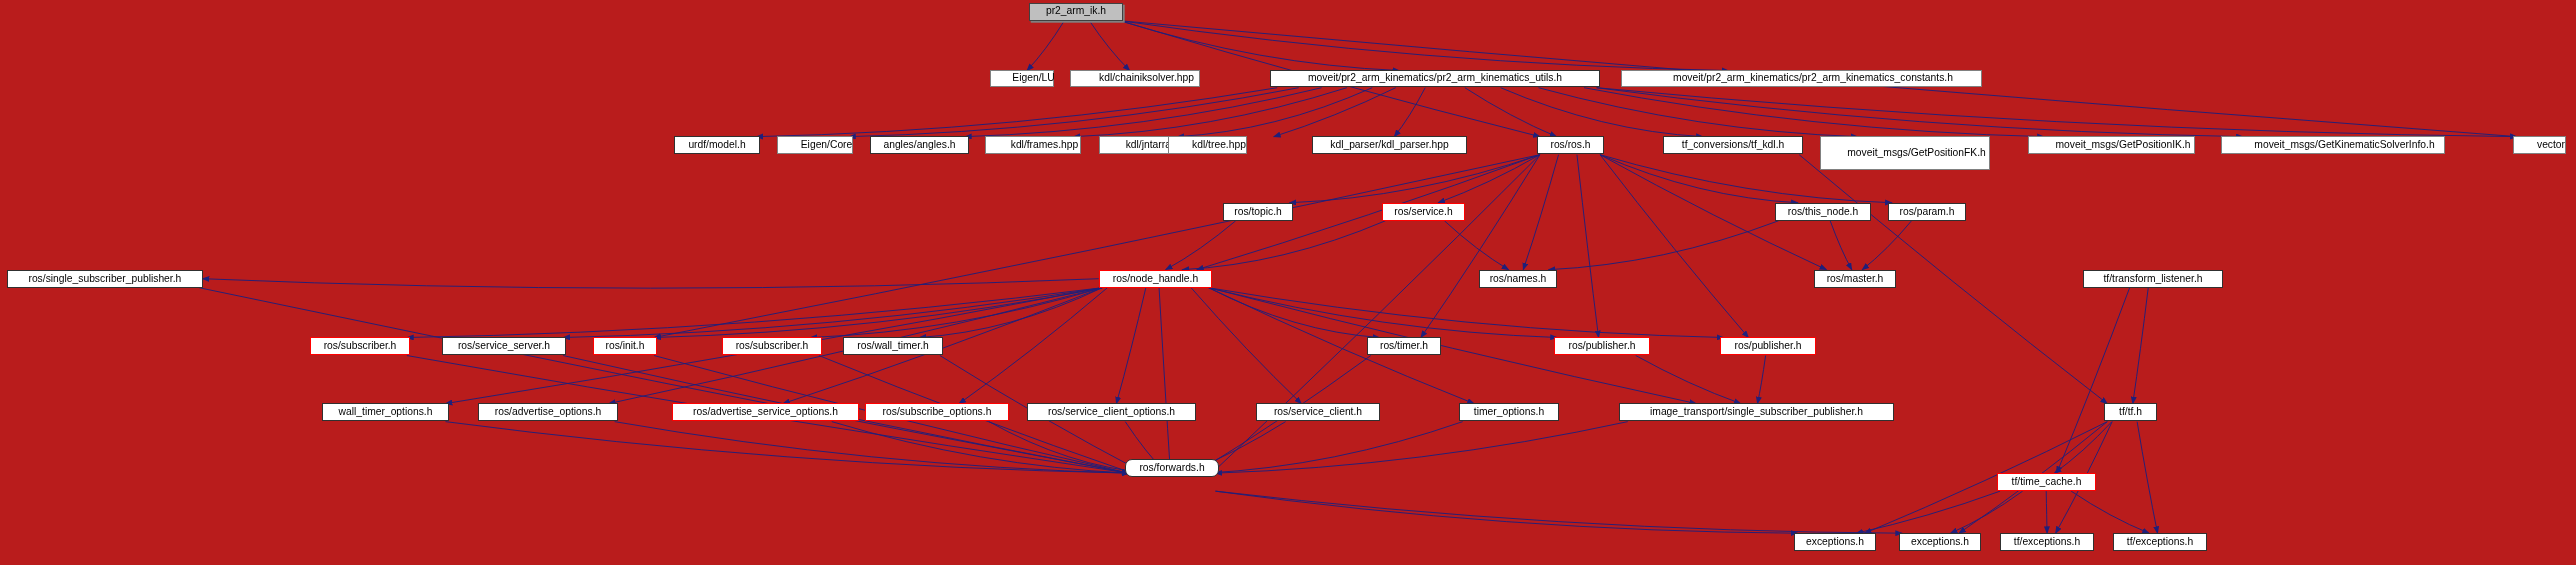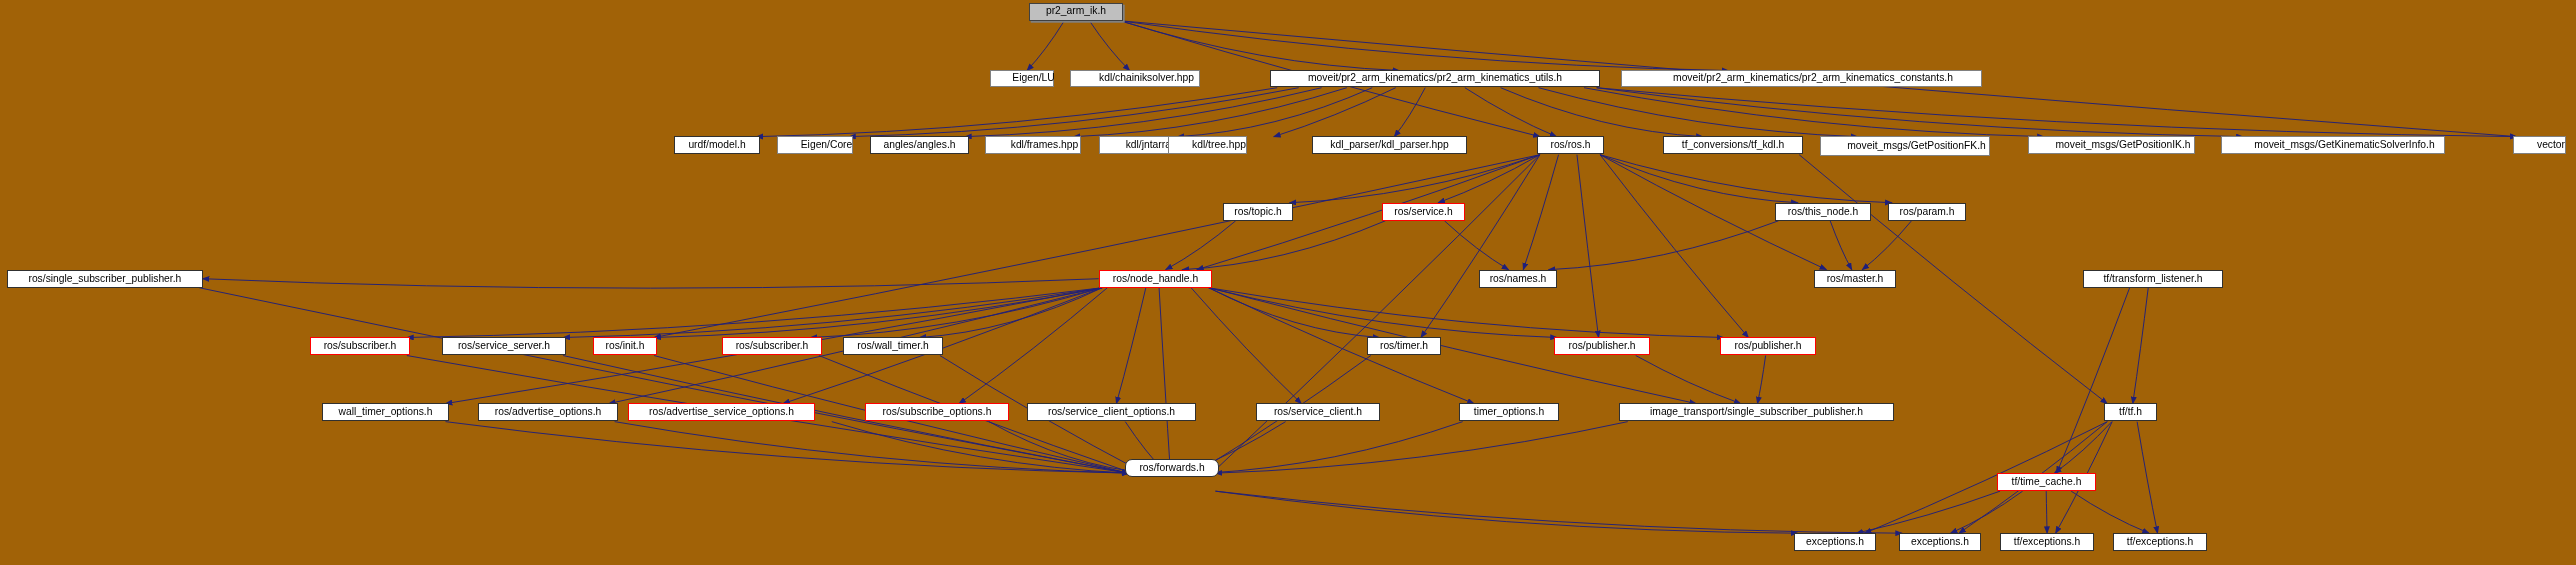--- a/index.html
+++ b/index.html
@@ -1,17 +1,17 @@
 <!DOCTYPE html>
 <html style="font-size:13.7px"><head>
 <meta charset="utf-8">
 <style>
   html,body{margin:0;padding:0;background:#ffffff;}
   body{font-family:"Liberation Sans","DejaVu Sans",sans-serif;}
-  #graph{position:relative;width:2576px;height:566px;background:#a16207;overflow:hidden;}
+  #graph{position:relative;width:2576px;height:566px;background:#b91c1c;overflow:hidden;}
   #edges{position:absolute;left:0;top:0;width:2576px;height:566px;}
   .node{position:absolute;box-sizing:border-box;background:#ffffff;border:0.9px solid #000000;
         display:flex;align-items:center;justify-content:center;white-space:nowrap;
         color:#000000;letter-spacing:0;z-index:5;}
   .node span{display:block;line-height:1;padding:0 5.2px;}
   .node.root{background:#bfbfbf;border:0.9px solid #404040;box-shadow:1.7px 1.7px 0 0 #808080;}
   .node.red{border:0.9px solid #ff0000;}
   .node.plain{border:0.9px solid #808080;padding-left:23px;}
   .node.dark{border:0.9px solid #303030;}
 </style>
@@ -150,21 +150,21 @@
       </div>
       <div class="node dark" style="left: 1312px; top: 136px; width: 155px; height: 18px; font-size: 10.3px;">
         <span>kdl_parser/kdl_parser.hpp</span>
       </div>
       <div class="node dark" style="left: 1537px; top: 136px; width: 67px; height: 18px; font-size: 10.3px;">
         <span>ros/ros.h</span>
       </div>
       <div class="node dark" style="left: 1663px; top: 136px; width: 140px; height: 18px; font-size: 10.3px;">
         <span>tf_conversions/tf_kdl.h</span>
       </div>
-      <div class="node plain" style="left: 1820px; top: 136px; width: 170px; height: 20px; font-size: 10.3px;">
+      <div class="node plain" style="left: 1820px; top: 136px; width: 170px; height: 34px; font-size: 10.3px;">
         <span>moveit_msgs/GetPositionFK.h</span>
       </div>
       <div class="node plain" style="left: 2028px; top: 136px; width: 167px; height: 18px; font-size: 10.3px;">
         <span>moveit_msgs/GetPositionIK.h</span>
       </div>
       <div class="node plain" style="left: 2221px; top: 136px; width: 224px; height: 18px; font-size: 10.3px;">
         <span>moveit_msgs/GetKinematicSolverInfo.h</span>
       </div>
       <div class="node plain" style="left: 2513px; top: 136px; width: 53px; height: 18px; font-size: 10.3px;">
         <span>vector</span>
@@ -222,21 +222,21 @@
       </div>
       <div class="node dark" style="left: 2104px; top: 403px; width: 53px; height: 18px; font-size: 10.3px;">
         <span>tf/tf.h</span>
       </div>
       <div class="node dark" style="left: 322px; top: 403px; width: 127px; height: 18px; font-size: 10.3px;">
         <span>wall_timer_options.h</span>
       </div>
       <div class="node dark" style="left: 478px; top: 403px; width: 140px; height: 18px; font-size: 10.3px;">
         <span>ros/advertise_options.h</span>
       </div>
-      <div class="node red" style="left: 628px; top: 403px; width: 187px; height: 18px; font-size: 10.3px;">
+      <div class="node red" style="left: 672px; top: 403px; width: 187px; height: 18px; font-size: 10.3px;">
         <span>ros/advertise_service_options.h</span>
       </div>
       <div class="node red" style="left: 865px; top: 403px; width: 144px; height: 18px; font-size: 10.3px;">
         <span>ros/subscribe_options.h</span>
       </div>
       <div class="node dark" style="left: 1027px; top: 403px; width: 169px; height: 18px; font-size: 10.3px;">
         <span>ros/service_client_options.h</span>
       </div>
       <div class="node dark" style="left: 1256px; top: 403px; width: 124px; height: 18px; font-size: 10.3px;">
         <span>ros/service_client.h</span>

